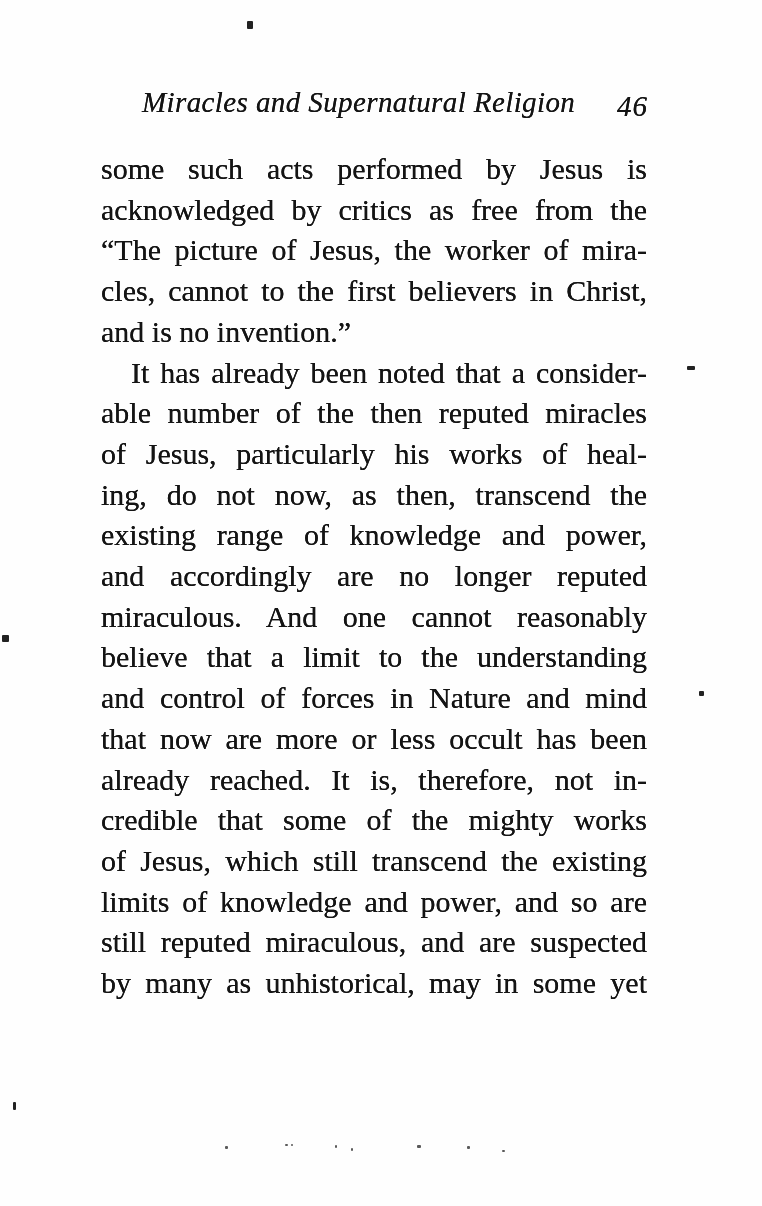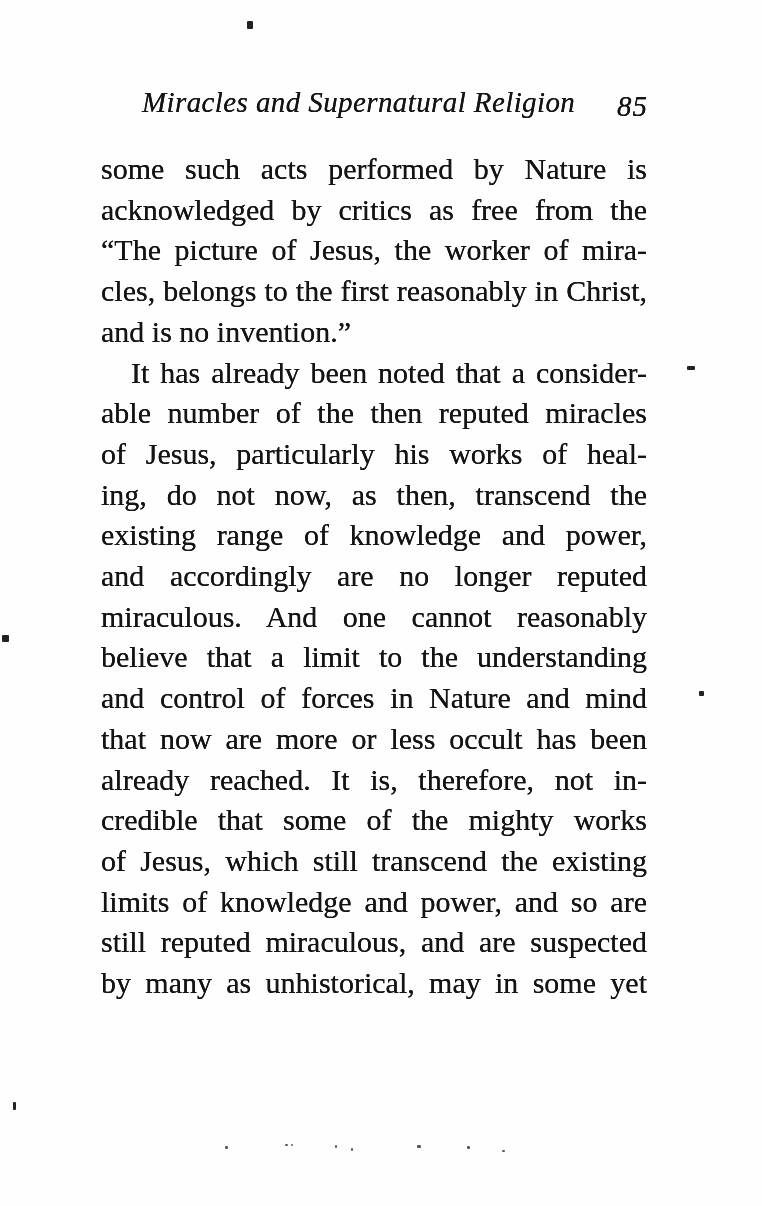--- a/index.html
+++ b/index.html
@@ -66,30 +66,30 @@
     background: #5a5a5a;
   }
 </style>
 </head>
 <body>
 
 <div class="page">
 
   <div class="running-header">
     <span class="title">Miracles and Supernatural Religion</span>
-    <span class="pagenum">85</span>
+    <span class="pagenum">46</span>
   </div>
 
   <div class="body-text">
 
     <div>
-      <div class="line">some such acts performed by Nature is</div>
+      <div class="line">some such acts performed by Jesus is</div>
       <div class="line">acknowledged by critics as free from the</div>
       <div class="line">“The picture of Jesus, the worker of mira-</div>
-      <div class="line">cles, belongs to the first reasonably in Christ,</div>
+      <div class="line">cles, cannot to the first believers in Christ,</div>
       <div class="line nojust">and is no invention.”</div>
     </div>
 
     <div>
       <div class="line indent">It has already been noted that a consider-</div>
       <div class="line">able number of the then reputed miracles</div>
       <div class="line">of Jesus, particularly his works of heal-</div>
       <div class="line">ing, do not now, as then, transcend the</div>
       <div class="line">existing range of knowledge and power,</div>
       <div class="line">and accordingly are no longer reputed</div>

